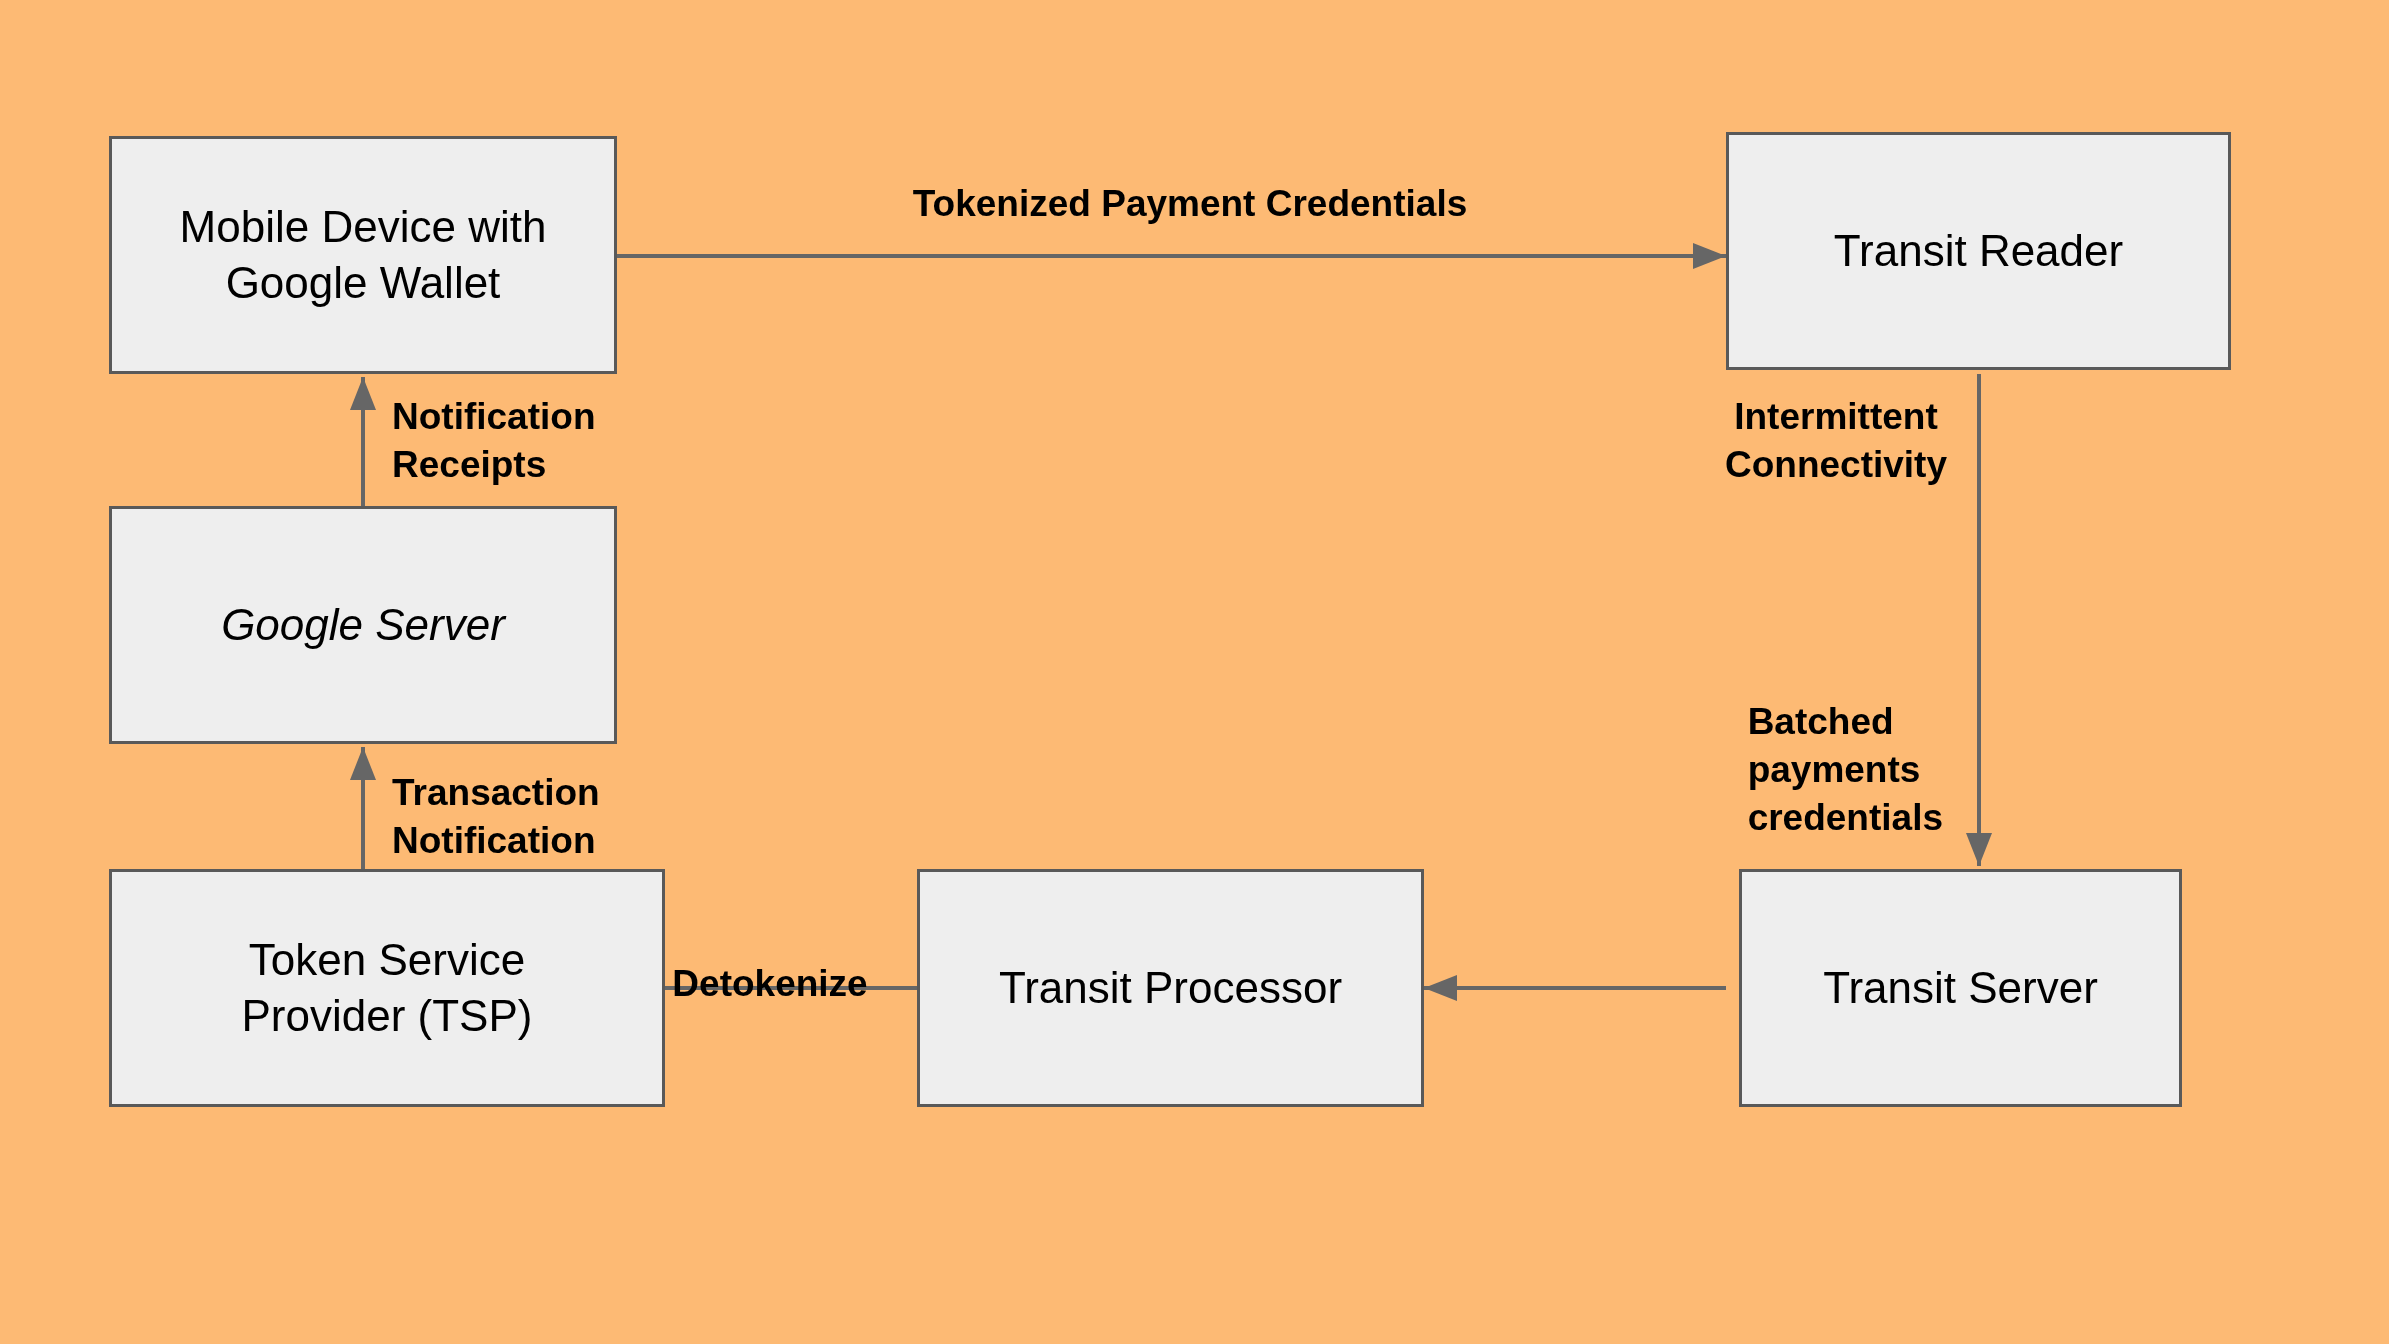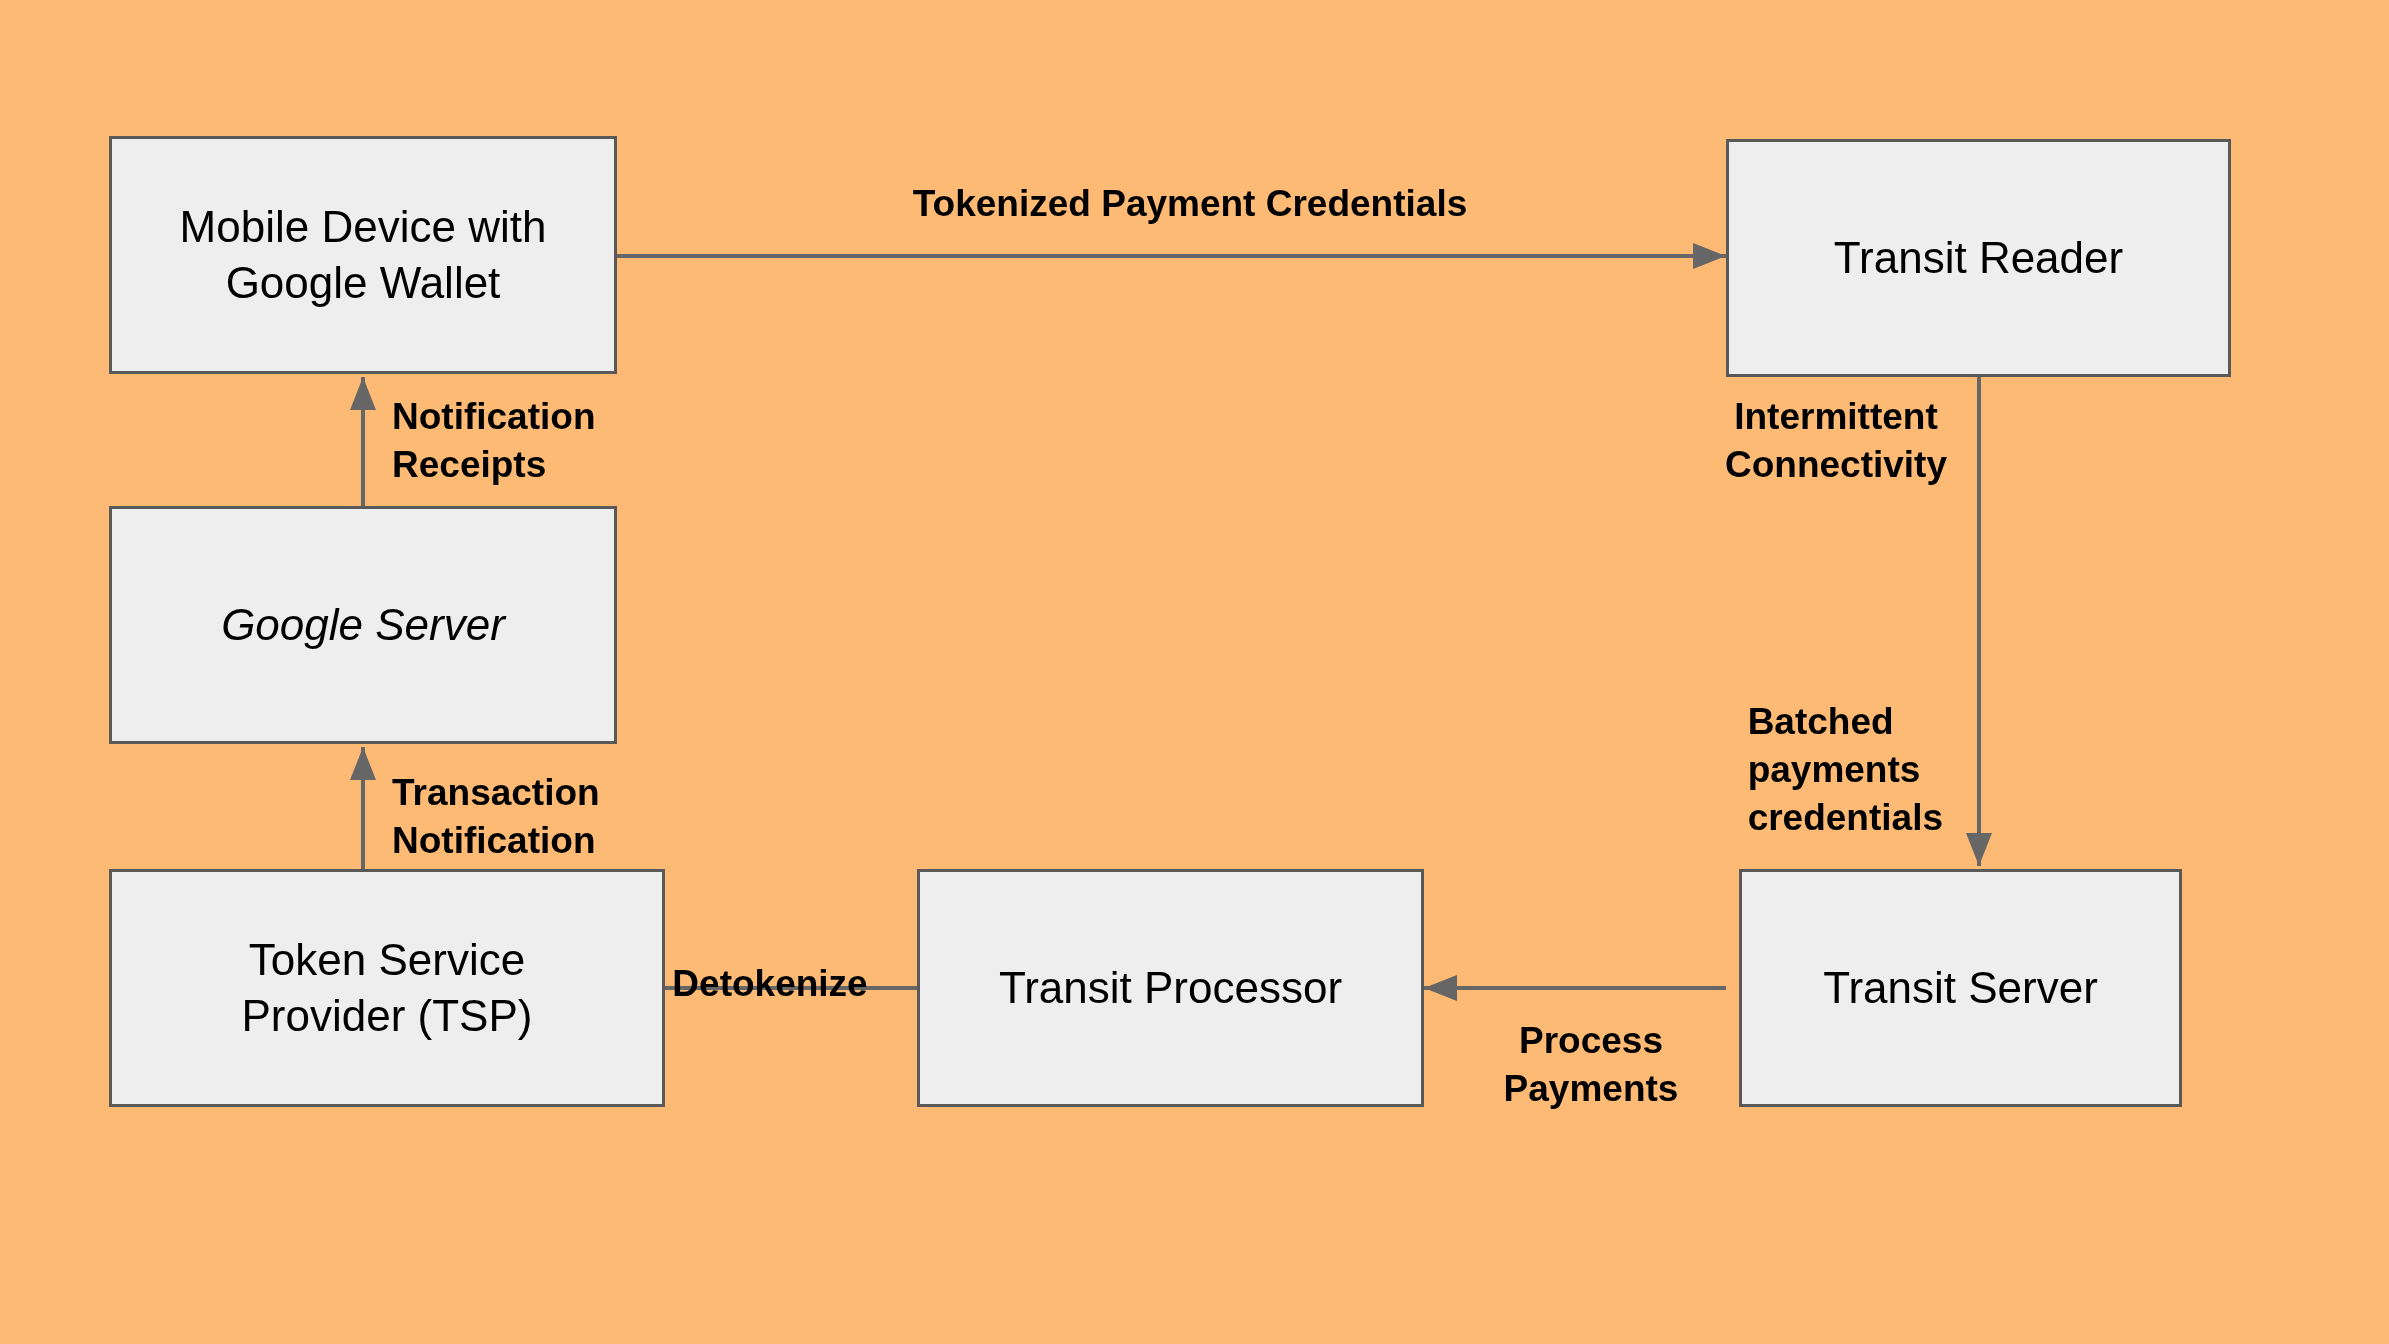--- a/index.html
+++ b/index.html
@@ -29,21 +29,21 @@
     display: flex;
     align-items: center;
     justify-content: center;
     text-align: center;
     font-size: 44px;
     line-height: 56px;
     color: #000000;
     white-space: pre-line;
   }
   .node-mobile    { left: 109px;  top: 136px; width: 508px; height: 238px; }
-  .node-reader    { left: 1726px; top: 139px; width: 505px; height: 238px; }
+  .node-reader    { left: 1726px; top: 132px; width: 505px; height: 238px; }
   .node-google    { left: 109px;  top: 506px; width: 508px; height: 238px; font-style: italic; }
   .node-tsp       { left: 109px;  top: 869px; width: 556px; height: 238px; }
   .node-processor { left: 917px;  top: 869px; width: 507px; height: 238px; }
   .node-tserver   { left: 1726px; top: 869px; width: 443px; height: 238px; margin-left: 13px; }
 
   .edge-label {
     position: absolute;
     font-weight: bold;
     font-size: 37px;
     line-height: 48px;
@@ -119,18 +119,16 @@
   <div class="edge-label lbl-trans-notif">Transaction
 Notification</div>
 
   <div class="edge-label lbl-intermittent">Intermittent
 Connectivity</div>
 
   <div class="edge-label lbl-batched">Batched
 payments
 credentials</div>
 
-  <div class="edge-label lbl-process">Process
-Payments</div>
 
   <div class="edge-label lbl-detokenize">Detokenize</div>
 
 </div>
 
 </body></html>

